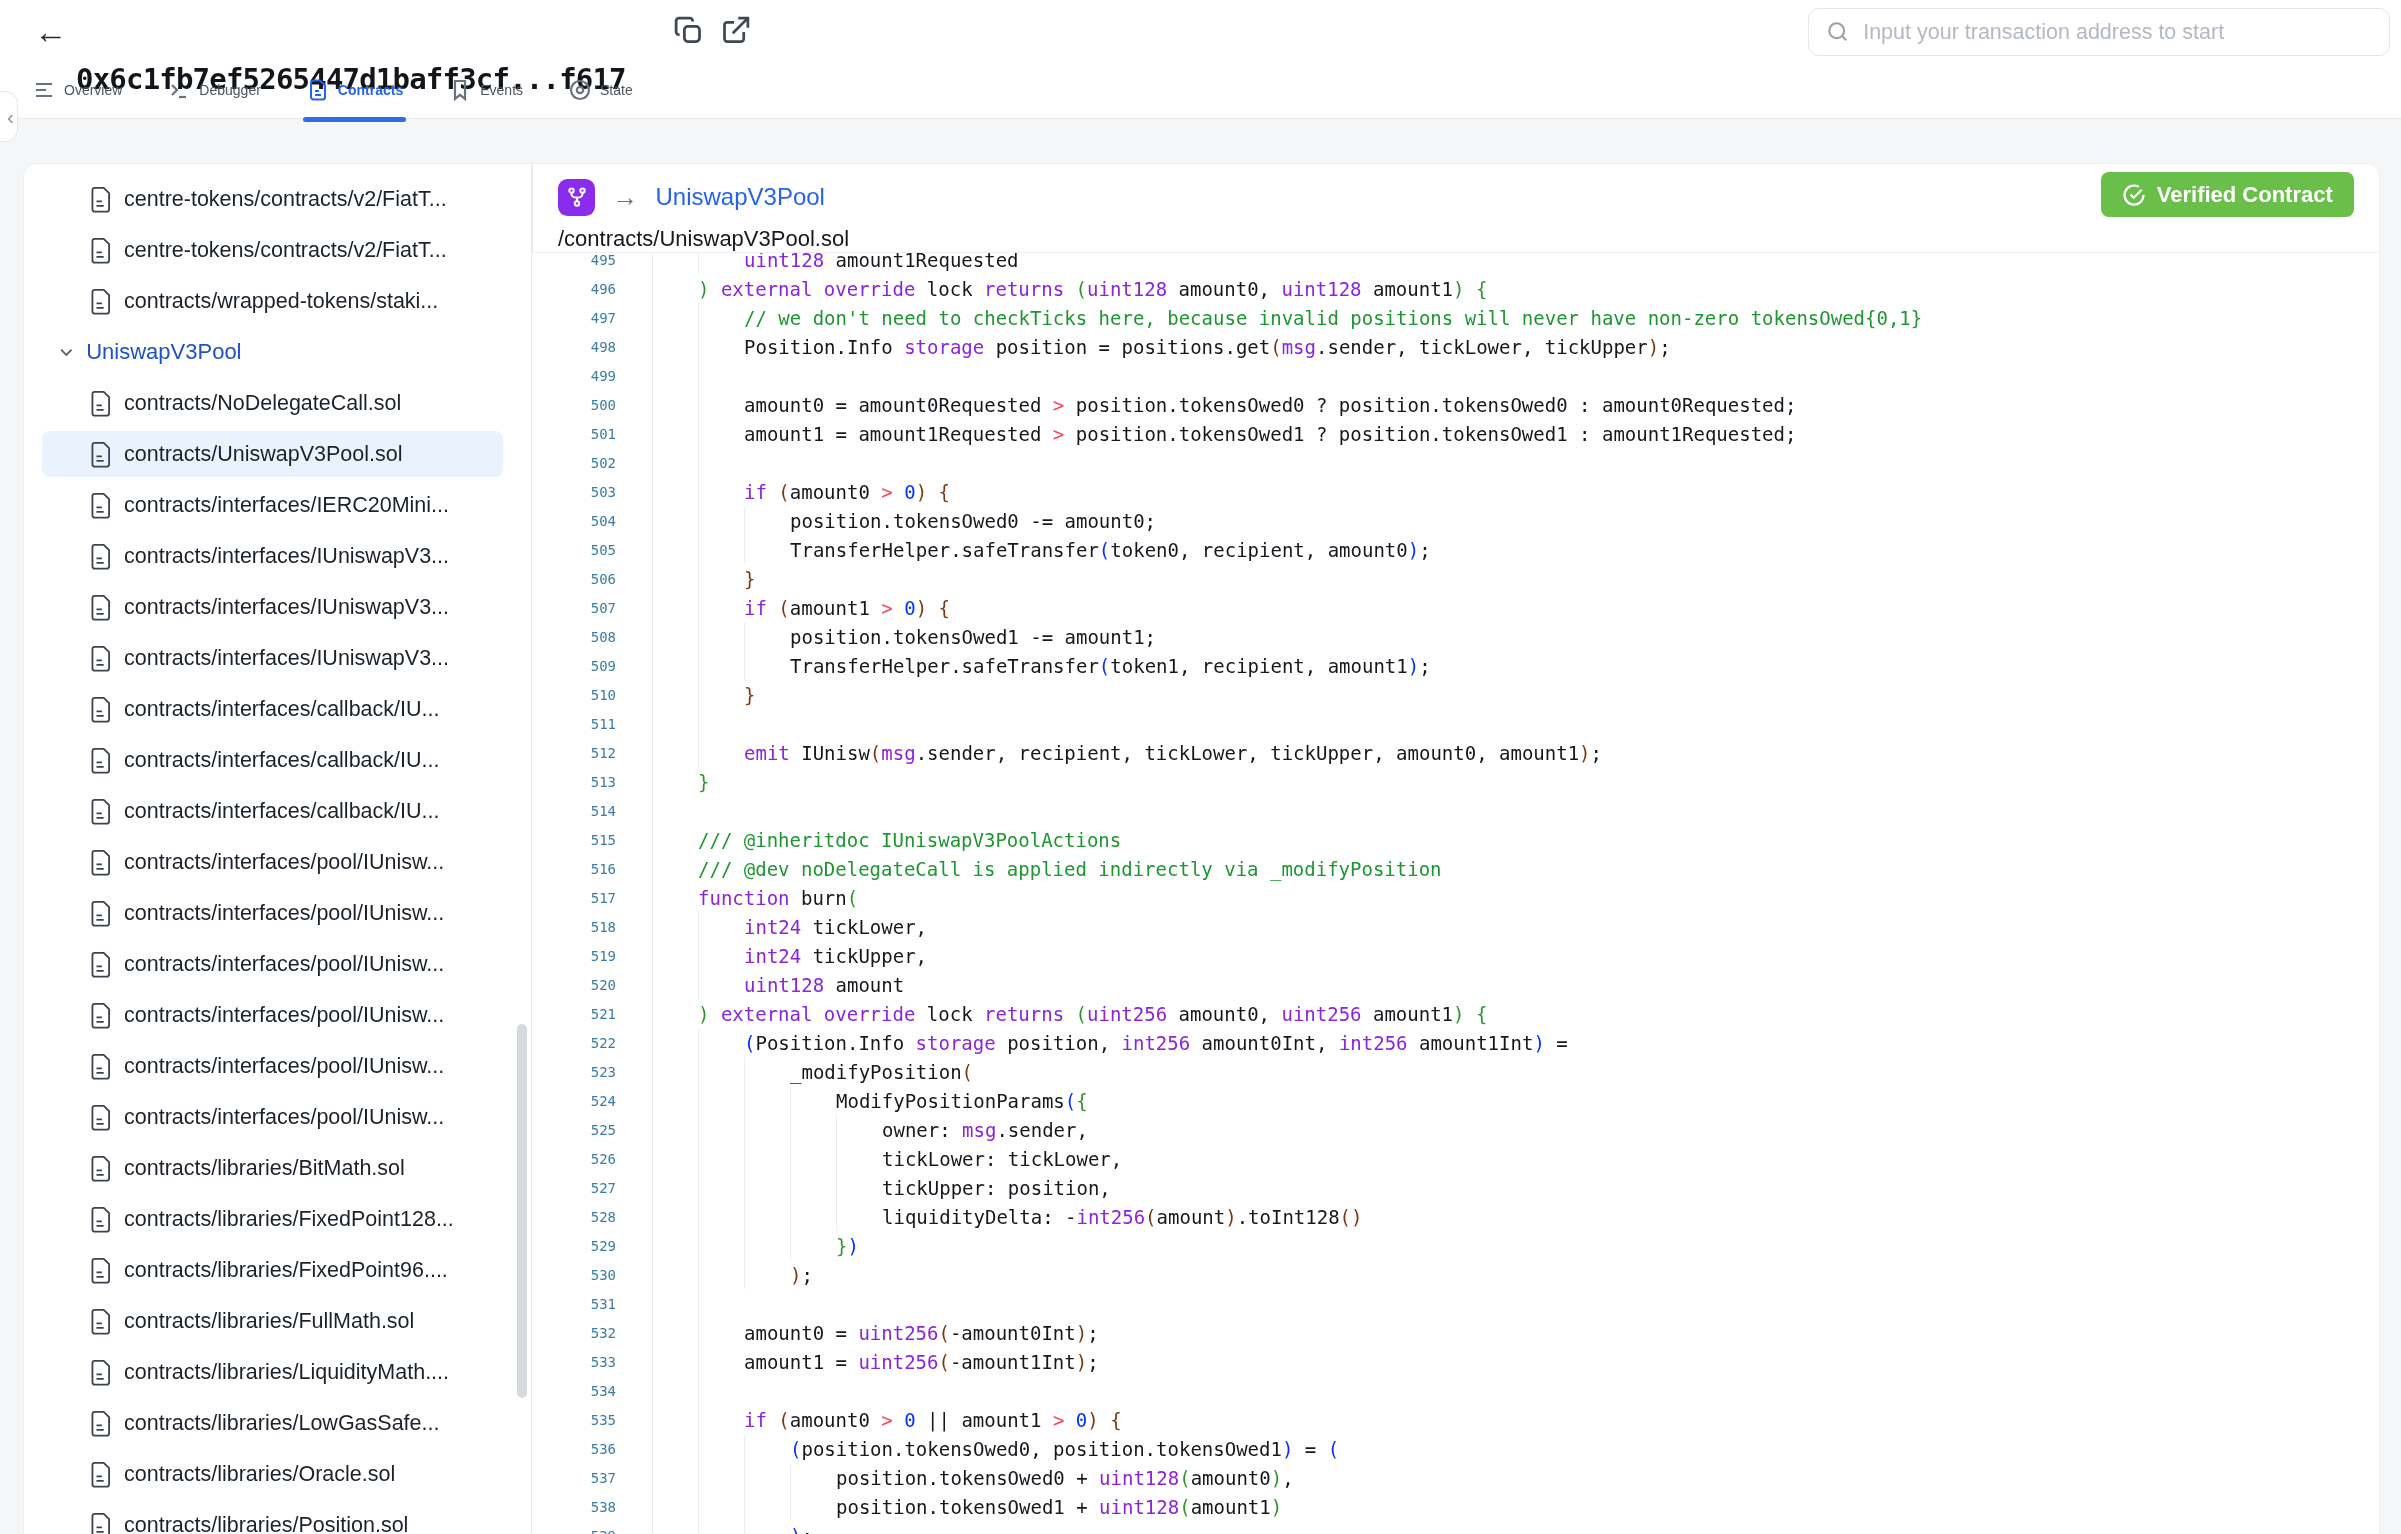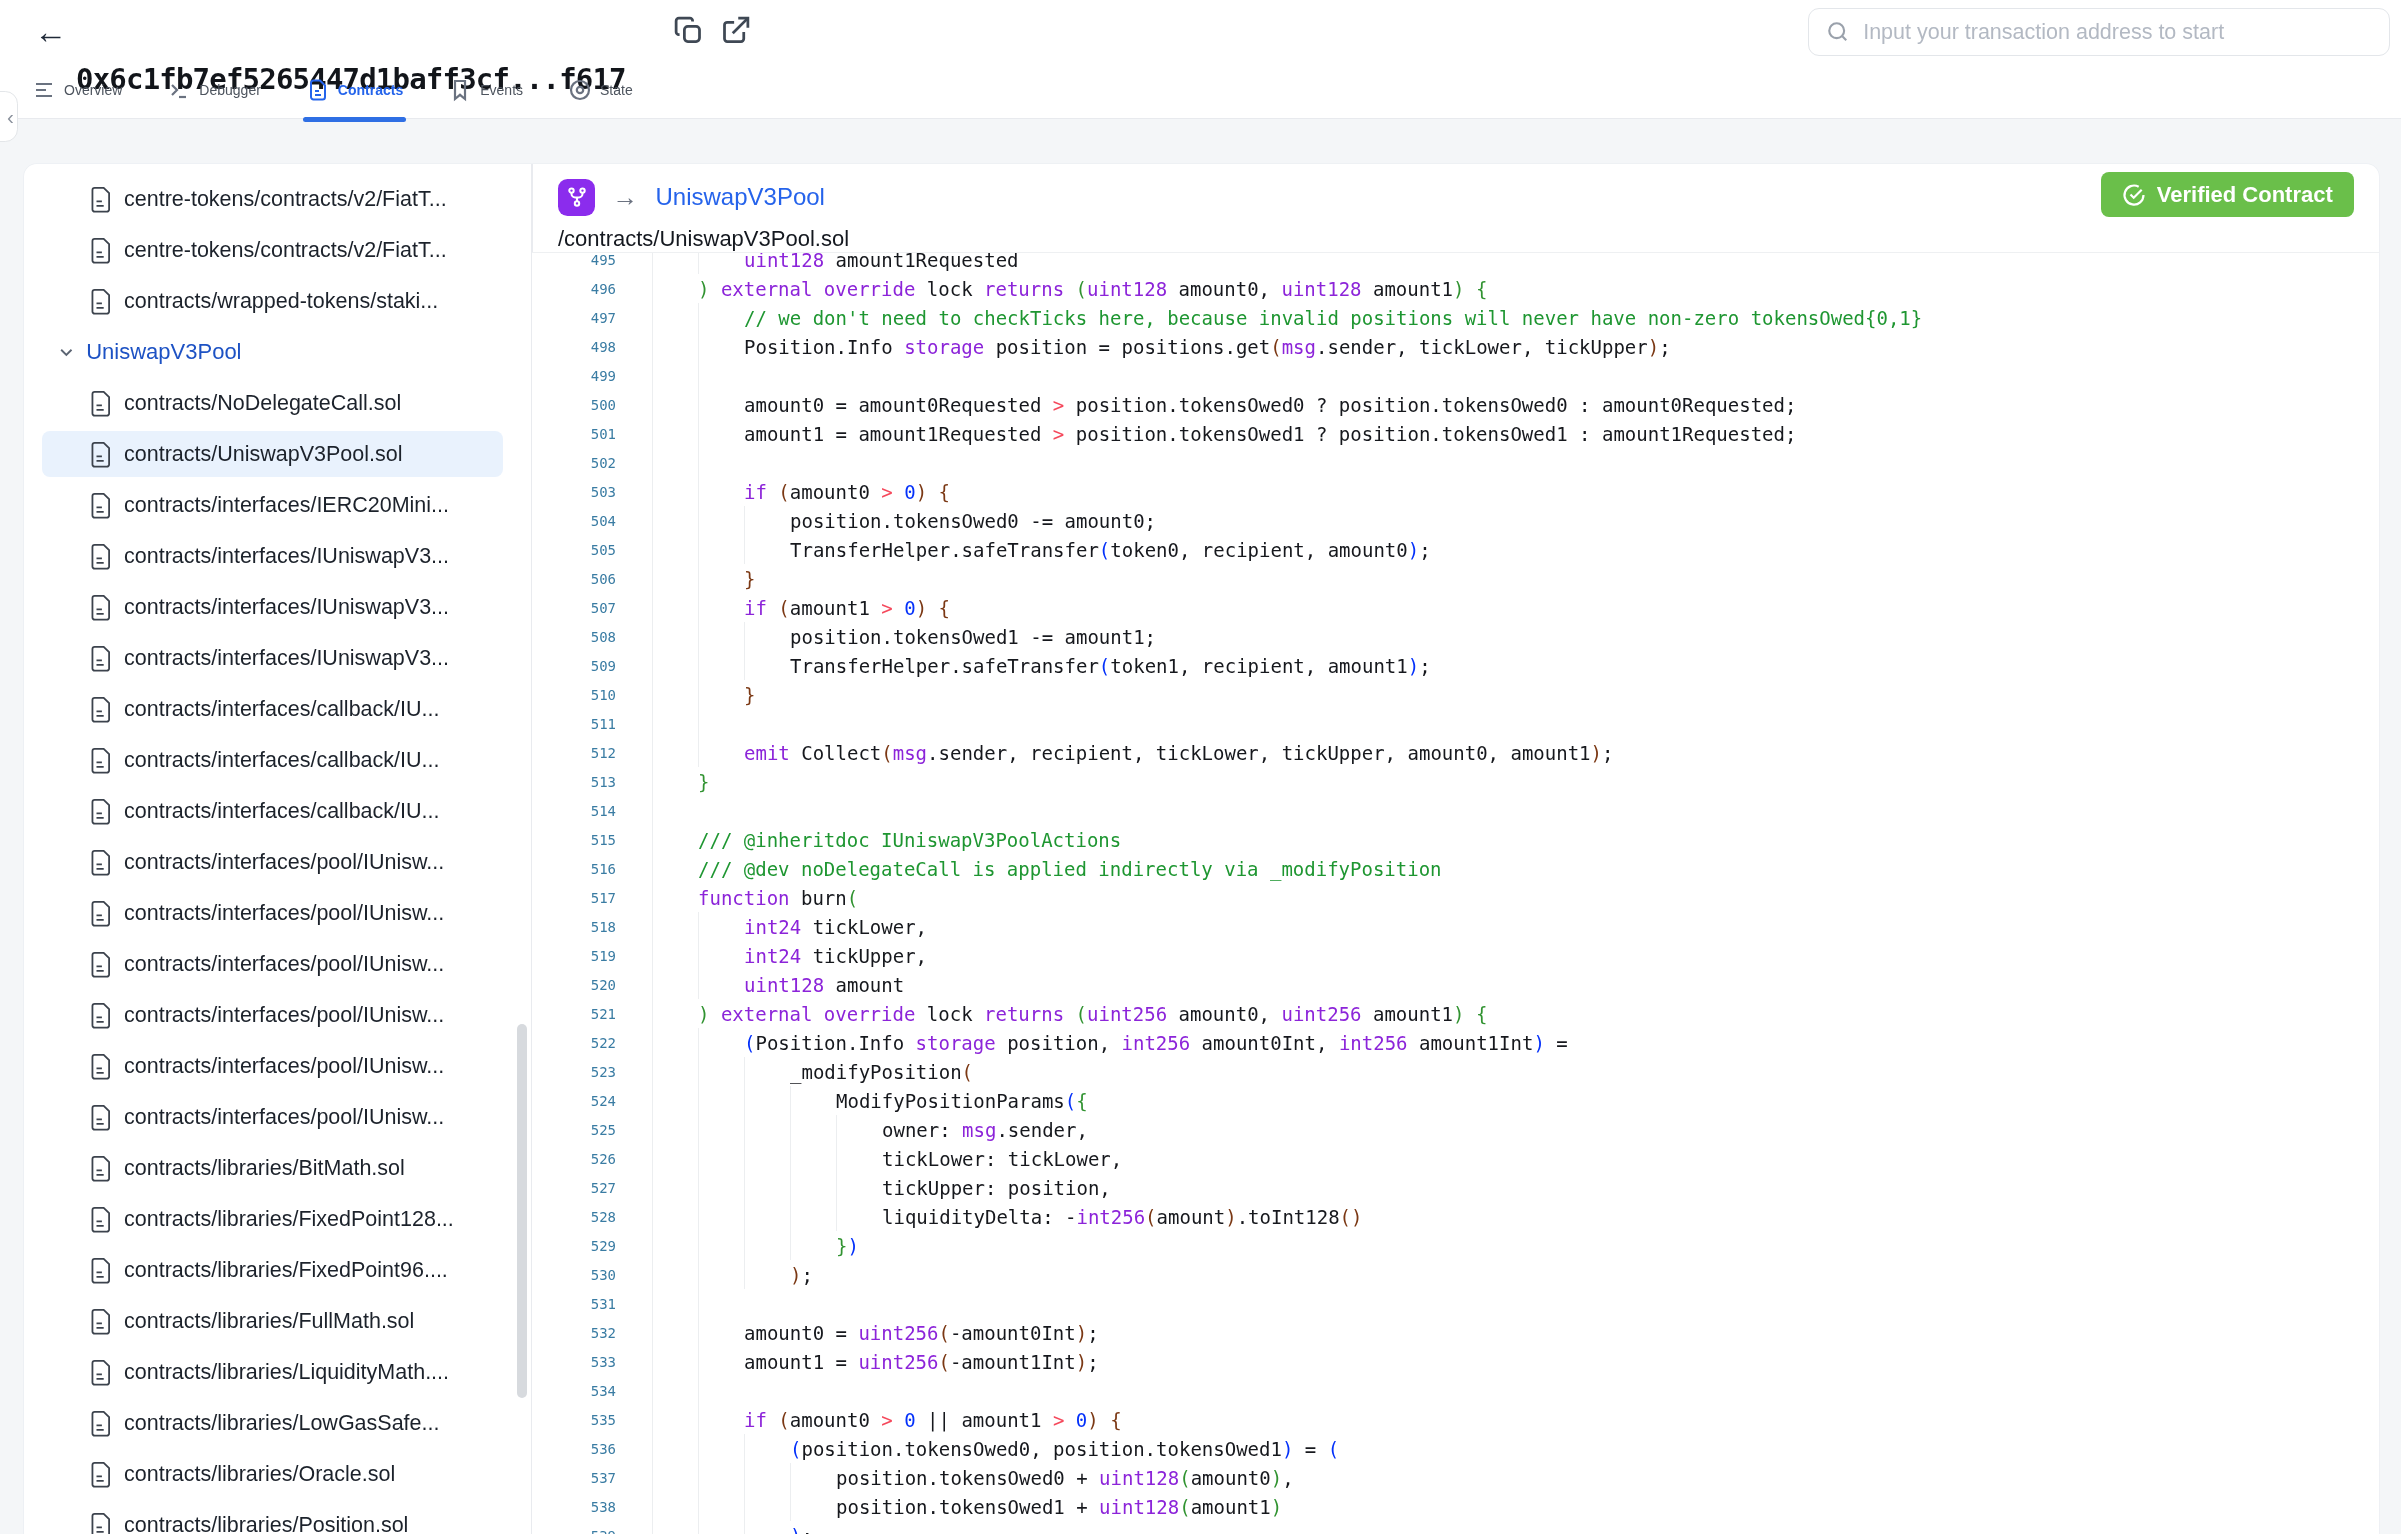--- a/index.html
+++ b/index.html
@@ -435,21 +435,21 @@
             <div class="crow"><span class="ln">502</span><span class="cl"><span class="ind"></span><span class="ind"></span></span></div>
             <div class="crow"><span class="ln">503</span><span class="cl"><span class="ind"></span><span class="ind"></span><span class="tk-k">if</span><span class="tk-d"> </span><span class="tk-b3">(</span><span class="tk-d">amount0 </span><span class="tk-r">&gt;</span><span class="tk-d"> </span><span class="tk-n">0</span><span class="tk-b3">)</span><span class="tk-d"> </span><span class="tk-b3">{</span></span></div>
             <div class="crow"><span class="ln">504</span><span class="cl"><span class="ind"></span><span class="ind"></span><span class="ind"></span><span class="tk-d">position.tokensOwed0 -= amount0;</span></span></div>
             <div class="crow"><span class="ln">505</span><span class="cl"><span class="ind"></span><span class="ind"></span><span class="ind"></span><span class="tk-d">TransferHelper.safeTransfer</span><span class="tk-b1">(</span><span class="tk-d">token0, recipient, amount0</span><span class="tk-b1">)</span><span class="tk-d">;</span></span></div>
             <div class="crow"><span class="ln">506</span><span class="cl"><span class="ind"></span><span class="ind"></span><span class="tk-b3">}</span></span></div>
             <div class="crow"><span class="ln">507</span><span class="cl"><span class="ind"></span><span class="ind"></span><span class="tk-k">if</span><span class="tk-d"> </span><span class="tk-b3">(</span><span class="tk-d">amount1 </span><span class="tk-r">&gt;</span><span class="tk-d"> </span><span class="tk-n">0</span><span class="tk-b3">)</span><span class="tk-d"> </span><span class="tk-b3">{</span></span></div>
             <div class="crow"><span class="ln">508</span><span class="cl"><span class="ind"></span><span class="ind"></span><span class="ind"></span><span class="tk-d">position.tokensOwed1 -= amount1;</span></span></div>
             <div class="crow"><span class="ln">509</span><span class="cl"><span class="ind"></span><span class="ind"></span><span class="ind"></span><span class="tk-d">TransferHelper.safeTransfer</span><span class="tk-b1">(</span><span class="tk-d">token1, recipient, amount1</span><span class="tk-b1">)</span><span class="tk-d">;</span></span></div>
             <div class="crow"><span class="ln">510</span><span class="cl"><span class="ind"></span><span class="ind"></span><span class="tk-b3">}</span></span></div>
             <div class="crow"><span class="ln">511</span><span class="cl"><span class="ind"></span><span class="ind"></span></span></div>
-            <div class="crow"><span class="ln">512</span><span class="cl"><span class="ind"></span><span class="ind"></span><span class="tk-k">emit</span><span class="tk-d"> Collect</span><span class="tk-b3">(</span><span class="tk-k">msg</span><span class="tk-d">.sender, recipient, tickLower, tickUpper, amount0, amount1</span><span class="tk-b3">)</span><span class="tk-d">;</span></span></div>
+            <div class="crow"><span class="ln">512</span><span class="cl"><span class="ind"></span><span class="ind"></span><span class="tk-k">emit</span><span class="tk-d"> IUnisw</span><span class="tk-b3">(</span><span class="tk-k">msg</span><span class="tk-d">.sender, recipient, tickLower, tickUpper, amount0, amount1</span><span class="tk-b3">)</span><span class="tk-d">;</span></span></div>
             <div class="crow"><span class="ln">513</span><span class="cl"><span class="ind"></span><span class="tk-b2">}</span></span></div>
             <div class="crow"><span class="ln">514</span><span class="cl"><span class="ind"></span></span></div>
             <div class="crow"><span class="ln">515</span><span class="cl"><span class="ind"></span><span class="tk-c">/// @inheritdoc IUniswapV3PoolActions</span></span></div>
             <div class="crow"><span class="ln">516</span><span class="cl"><span class="ind"></span><span class="tk-c">/// @dev noDelegateCall is applied indirectly via _modifyPosition</span></span></div>
             <div class="crow"><span class="ln">517</span><span class="cl"><span class="ind"></span><span class="tk-k">function</span><span class="tk-d"> burn</span><span class="tk-b2">(</span></span></div>
             <div class="crow"><span class="ln">518</span><span class="cl"><span class="ind"></span><span class="ind"></span><span class="tk-k">int24</span><span class="tk-d"> tickLower,</span></span></div>
             <div class="crow"><span class="ln">519</span><span class="cl"><span class="ind"></span><span class="ind"></span><span class="tk-k">int24</span><span class="tk-d"> tickUpper,</span></span></div>
             <div class="crow"><span class="ln">520</span><span class="cl"><span class="ind"></span><span class="ind"></span><span class="tk-k">uint128</span><span class="tk-d"> amount</span></span></div>
             <div class="crow"><span class="ln">521</span><span class="cl"><span class="ind"></span><span class="tk-b2">) </span><span class="tk-k">external</span><span class="tk-d"> </span><span class="tk-k">override</span><span class="tk-d"> lock </span><span class="tk-k">returns</span><span class="tk-d"> </span><span class="tk-b2">(</span><span class="tk-k">uint256</span><span class="tk-d"> amount0, </span><span class="tk-k">uint256</span><span class="tk-d"> amount1</span><span class="tk-b2">)</span><span class="tk-d"> </span><span class="tk-b2">{</span></span></div>
             <div class="crow"><span class="ln">522</span><span class="cl"><span class="ind"></span><span class="ind"></span><span class="tk-b1">(</span><span class="tk-d">Position.Info </span><span class="tk-k">storage</span><span class="tk-d"> position, </span><span class="tk-k">int256</span><span class="tk-d"> amount0Int, </span><span class="tk-k">int256</span><span class="tk-d"> amount1Int</span><span class="tk-b1">)</span><span class="tk-d"> =</span></span></div>

